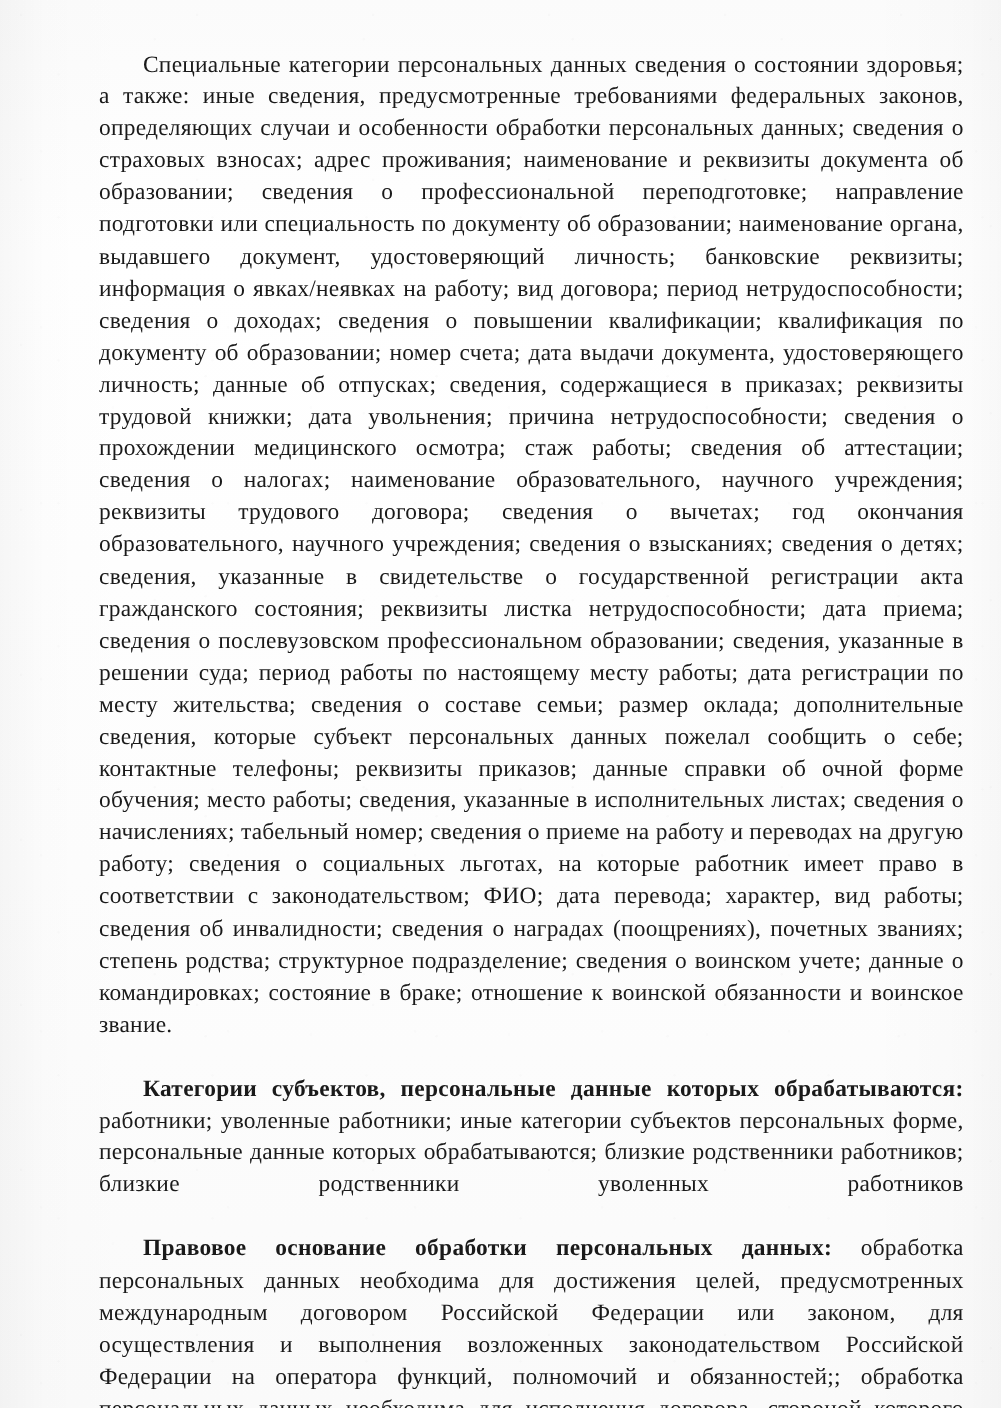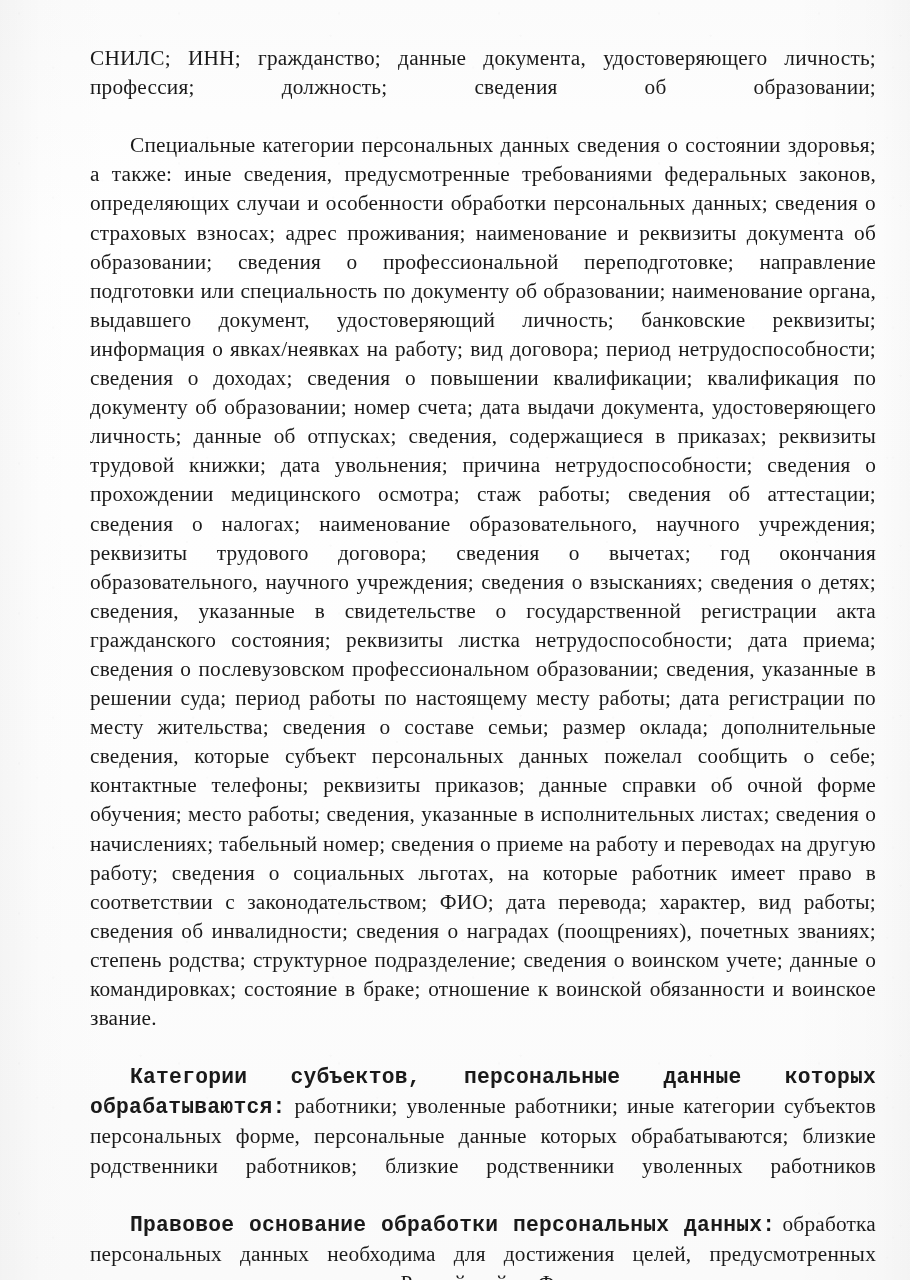--- a/index.html
+++ b/index.html
@@ -73,44 +73,40 @@
     text-indent: 40px;
     text-align: justify;
   }
   .para.no-indent {
     text-indent: 0;
   }
 
   .lead {
     font-weight: bold;
     letter-spacing: .012em;
-    font-family: Liberation Mono, monospace;
   }
 
   
   .para::after {
     content: "";
     display: inline-block;
     width: 100%;
   }
   .para.no-stretch::after { content: none; }
 </style>
 </head>
 <body>
 
 <div id="page-sheet">
 
   <div id="scan-shade"></div>
   <div id="scan-grain"></div>
 
   <div id="text-column">
 
-    <p class="para no-indent">
-      <span>СНИЛС; ИНН; гражданство; данные документа, удостоверяющего личность; профессия; должность; сведения об образовании;</span>
-    </p>
 
     <p class="para">
       <span>Специальные категории персональных данных сведения о состоянии здоровья; а также: иные сведения, предусмотренные требованиями федеральных законов, определяющих случаи и особенности обработки персональных данных; сведения о страховых взносах; адрес проживания; наименование и реквизиты документа об образовании; сведения о профессиональной переподготовке; направление подготовки или специальность по документу об образовании; наименование органа, выдавшего документ, удостоверяющий личность; банковские реквизиты; информация о явках/неявках на работу; вид договора; период нетрудоспособности; сведения о доходах; сведения о повышении квалификации; квалификация по документу об образовании; номер счета; дата выдачи документа, удостоверяющего личность; данные об отпусках; сведения, содержащиеся в приказах; реквизиты трудовой книжки; дата увольнения; причина нетрудоспособности; сведения о прохождении медицинского осмотра; стаж работы; сведения об аттестации; сведения о налогах; наименование образовательного, научного учреждения; реквизиты трудового договора; сведения о вычетах; год окончания образовательного, научного учреждения; сведения о взысканиях; сведения о детях; сведения, указанные в свидетельстве о государственной регистрации акта гражданского состояния; реквизиты листка нетрудоспособности; дата приема; сведения о послевузовском профессиональном образовании; сведения, указанные в решении суда; период работы по настоящему месту работы; дата регистрации по месту жительства; сведения о составе семьи; размер оклада; дополнительные сведения, которые субъект персональных данных пожелал сообщить о себе; контактные телефоны; реквизиты приказов; данные справки об очной форме обучения; место работы; сведения, указанные в исполнительных листах; сведения о начислениях; табельный номер; сведения о приеме на работу и переводах на другую работу; сведения о социальных льготах, на которые работник имеет право в соответствии с законодательством; ФИО; дата перевода; характер, вид работы; сведения об инвалидности; сведения о наградах (поощрениях), почетных званиях; степень родства; структурное подразделение; сведения о воинском учете; данные о командировках; состояние в браке; отношение к воинской обязанности и воинское звание.</span>
     </p>
 
     <p class="para">
       <span class="lead">Категории субъектов, персональные данные которых обрабатываются:</span><span> работники; уволенные работники; иные категории субъектов персональных форме, персональные данные которых обрабатываются; близкие родственники работников; близкие родственники уволенных работников</span>
     </p>
 
     <p class="para no-stretch">

